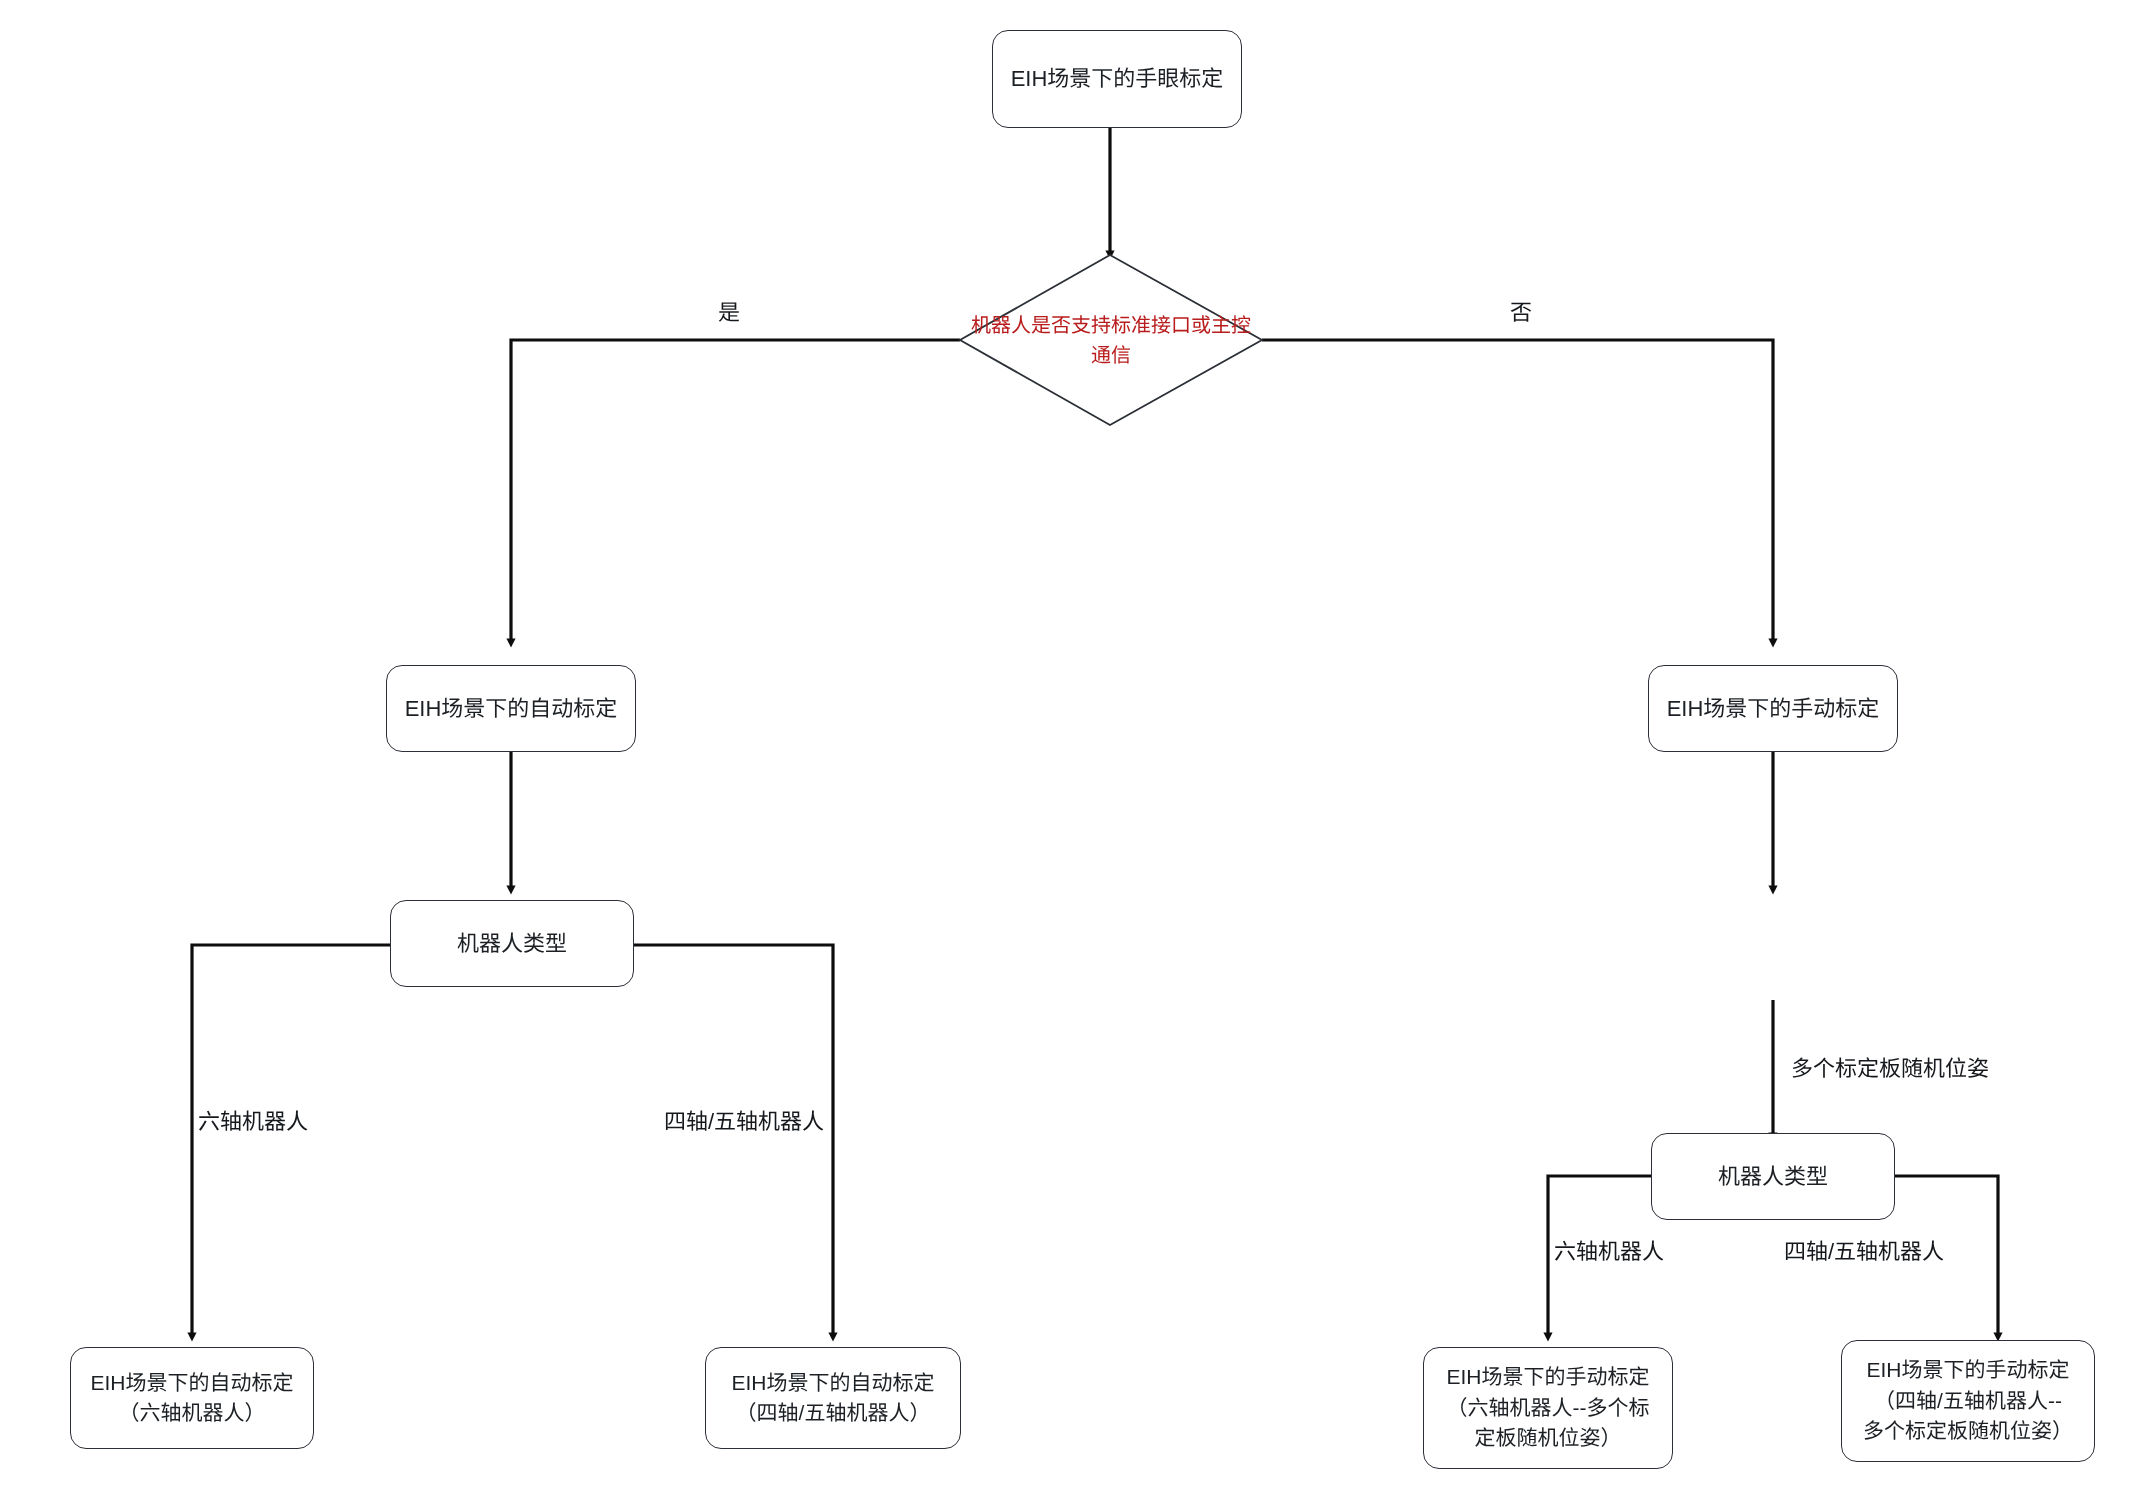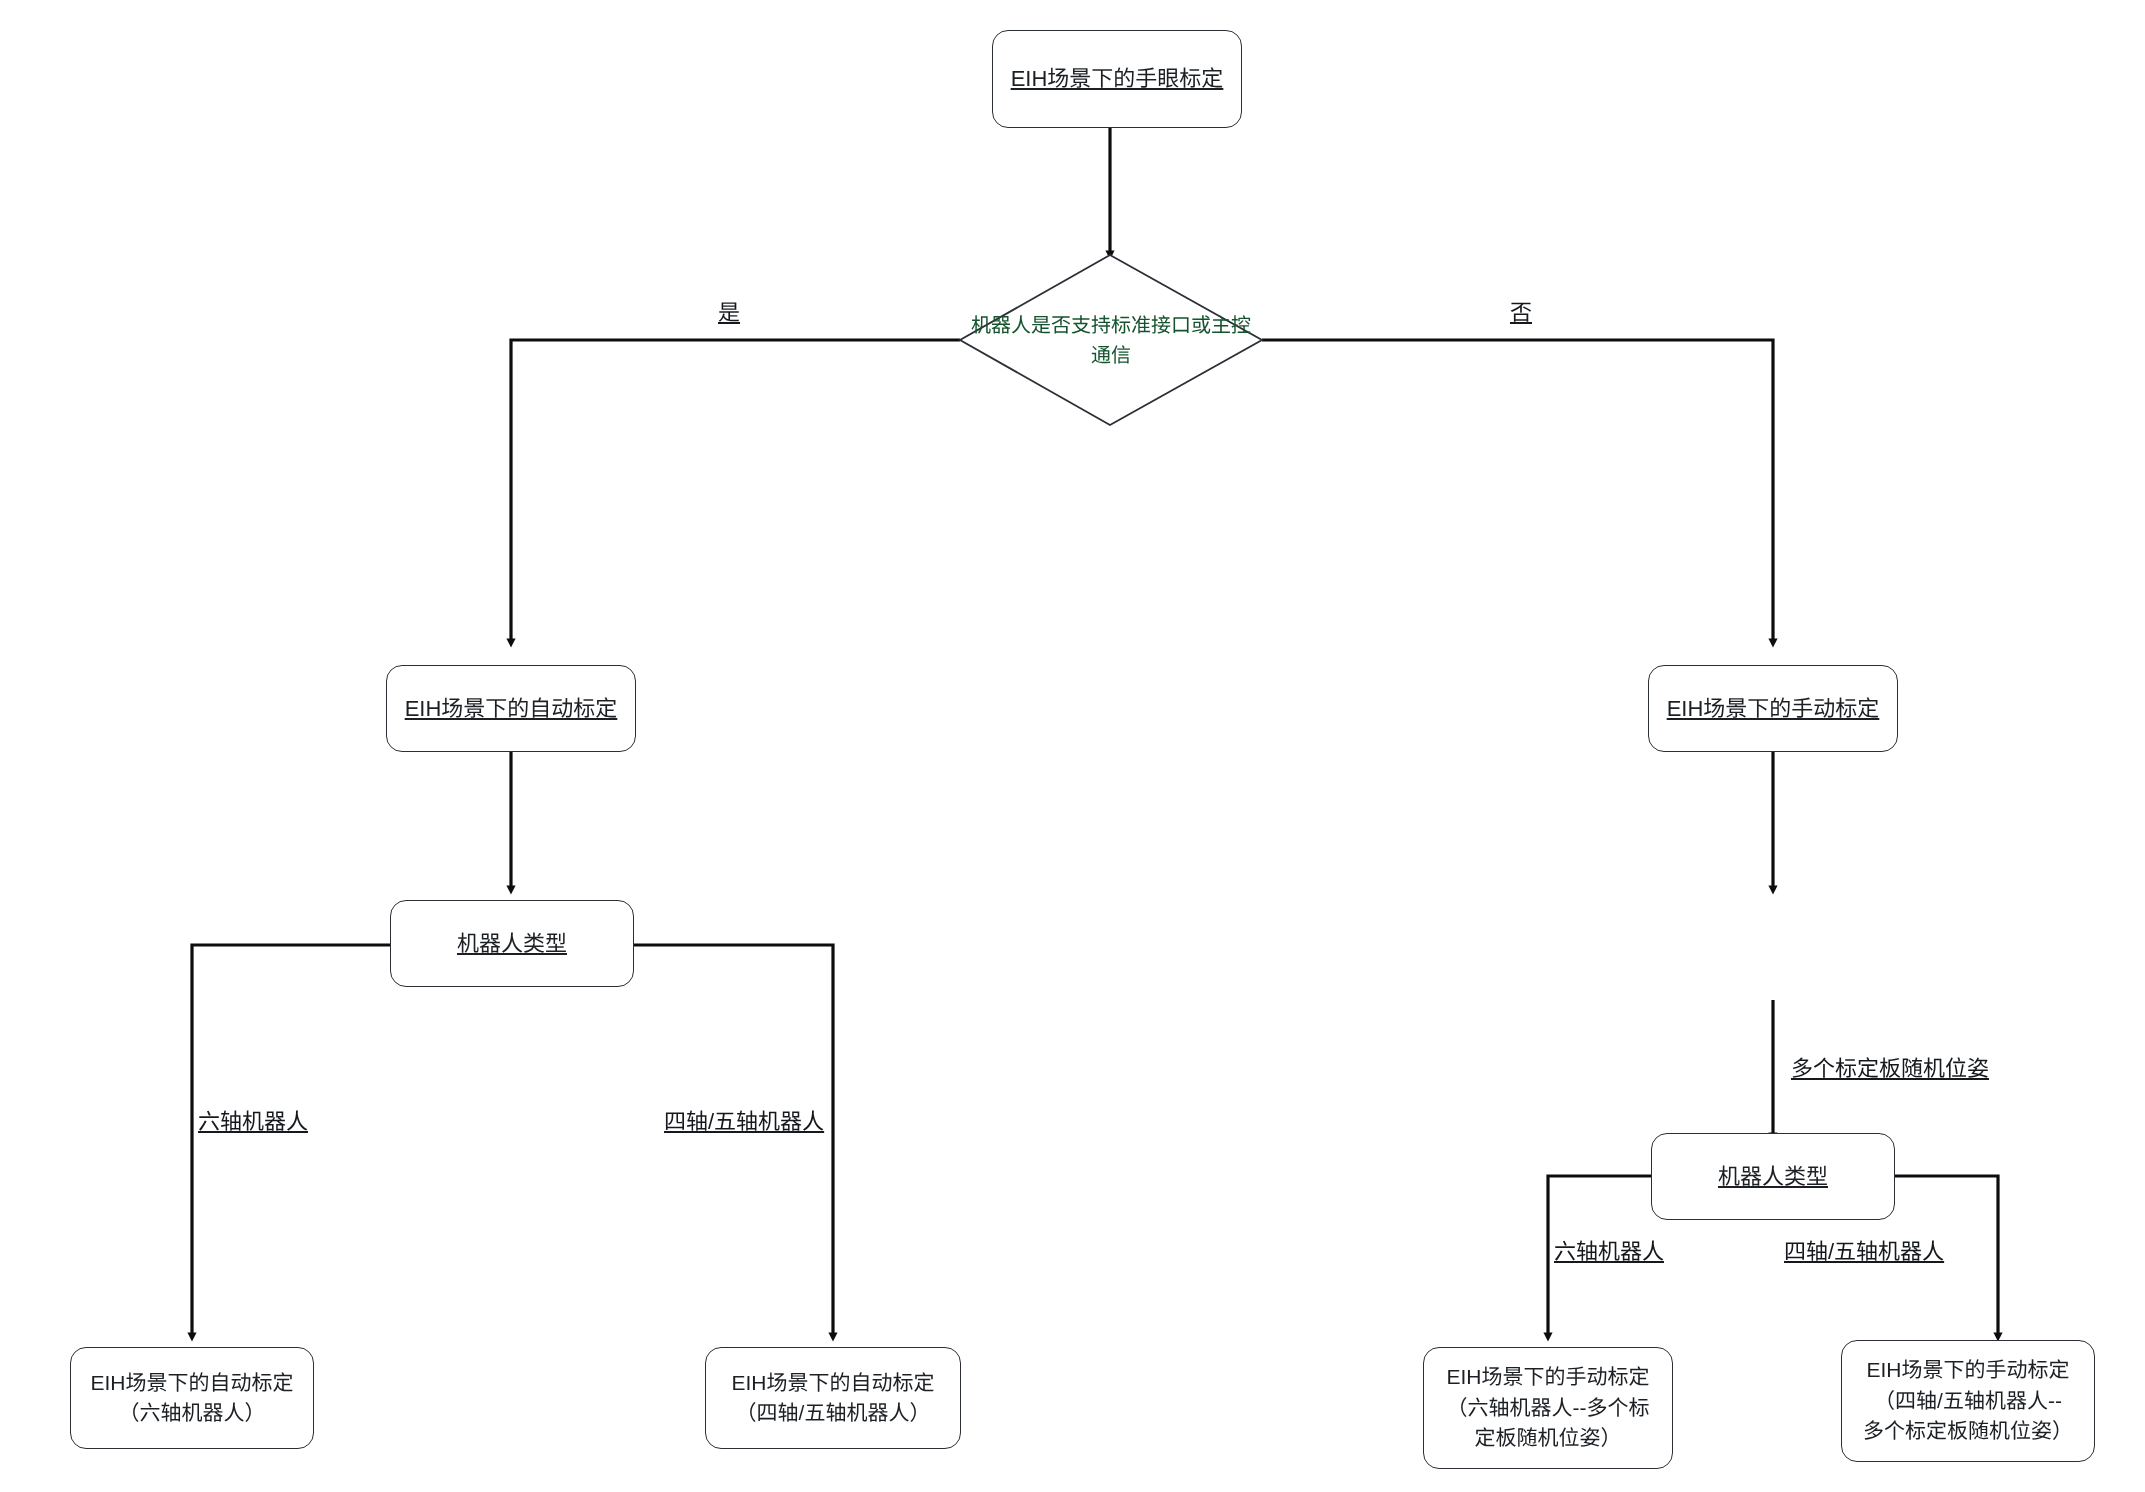--- a/index.html
+++ b/index.html
@@ -58,34 +58,34 @@
   .diamond-label {
     position: absolute;
     left: 0;
     top: 0;
     width: 100%;
     height: 100%;
     display: flex;
     align-items: center;
     justify-content: center;
     text-align: center;
-    color: #14532d;
+    color: #b91c1c;
     white-space: pre-line;
     line-height: 1.5;
     pointer-events: none;
   }
   
   .edge-label {
     position: absolute;
     color: #15181c;
     white-space: nowrap;
     z-index: 4;
     background: transparent;
   }
-  .fs-22 { font-size: 22px; text-decoration: underline; }
+  .fs-22 { font-size: 22px; }
   .fs-21 { font-size: 21px; }
   .fs-20 { font-size: 20px; }
 </style>
 </head>
 <body>
 
 <div id="flow-root">
 
   <svg id="flow-svg" viewBox="0 0 2145 1492" xmlns="http://www.w3.org/2000/svg">
     <defs>

